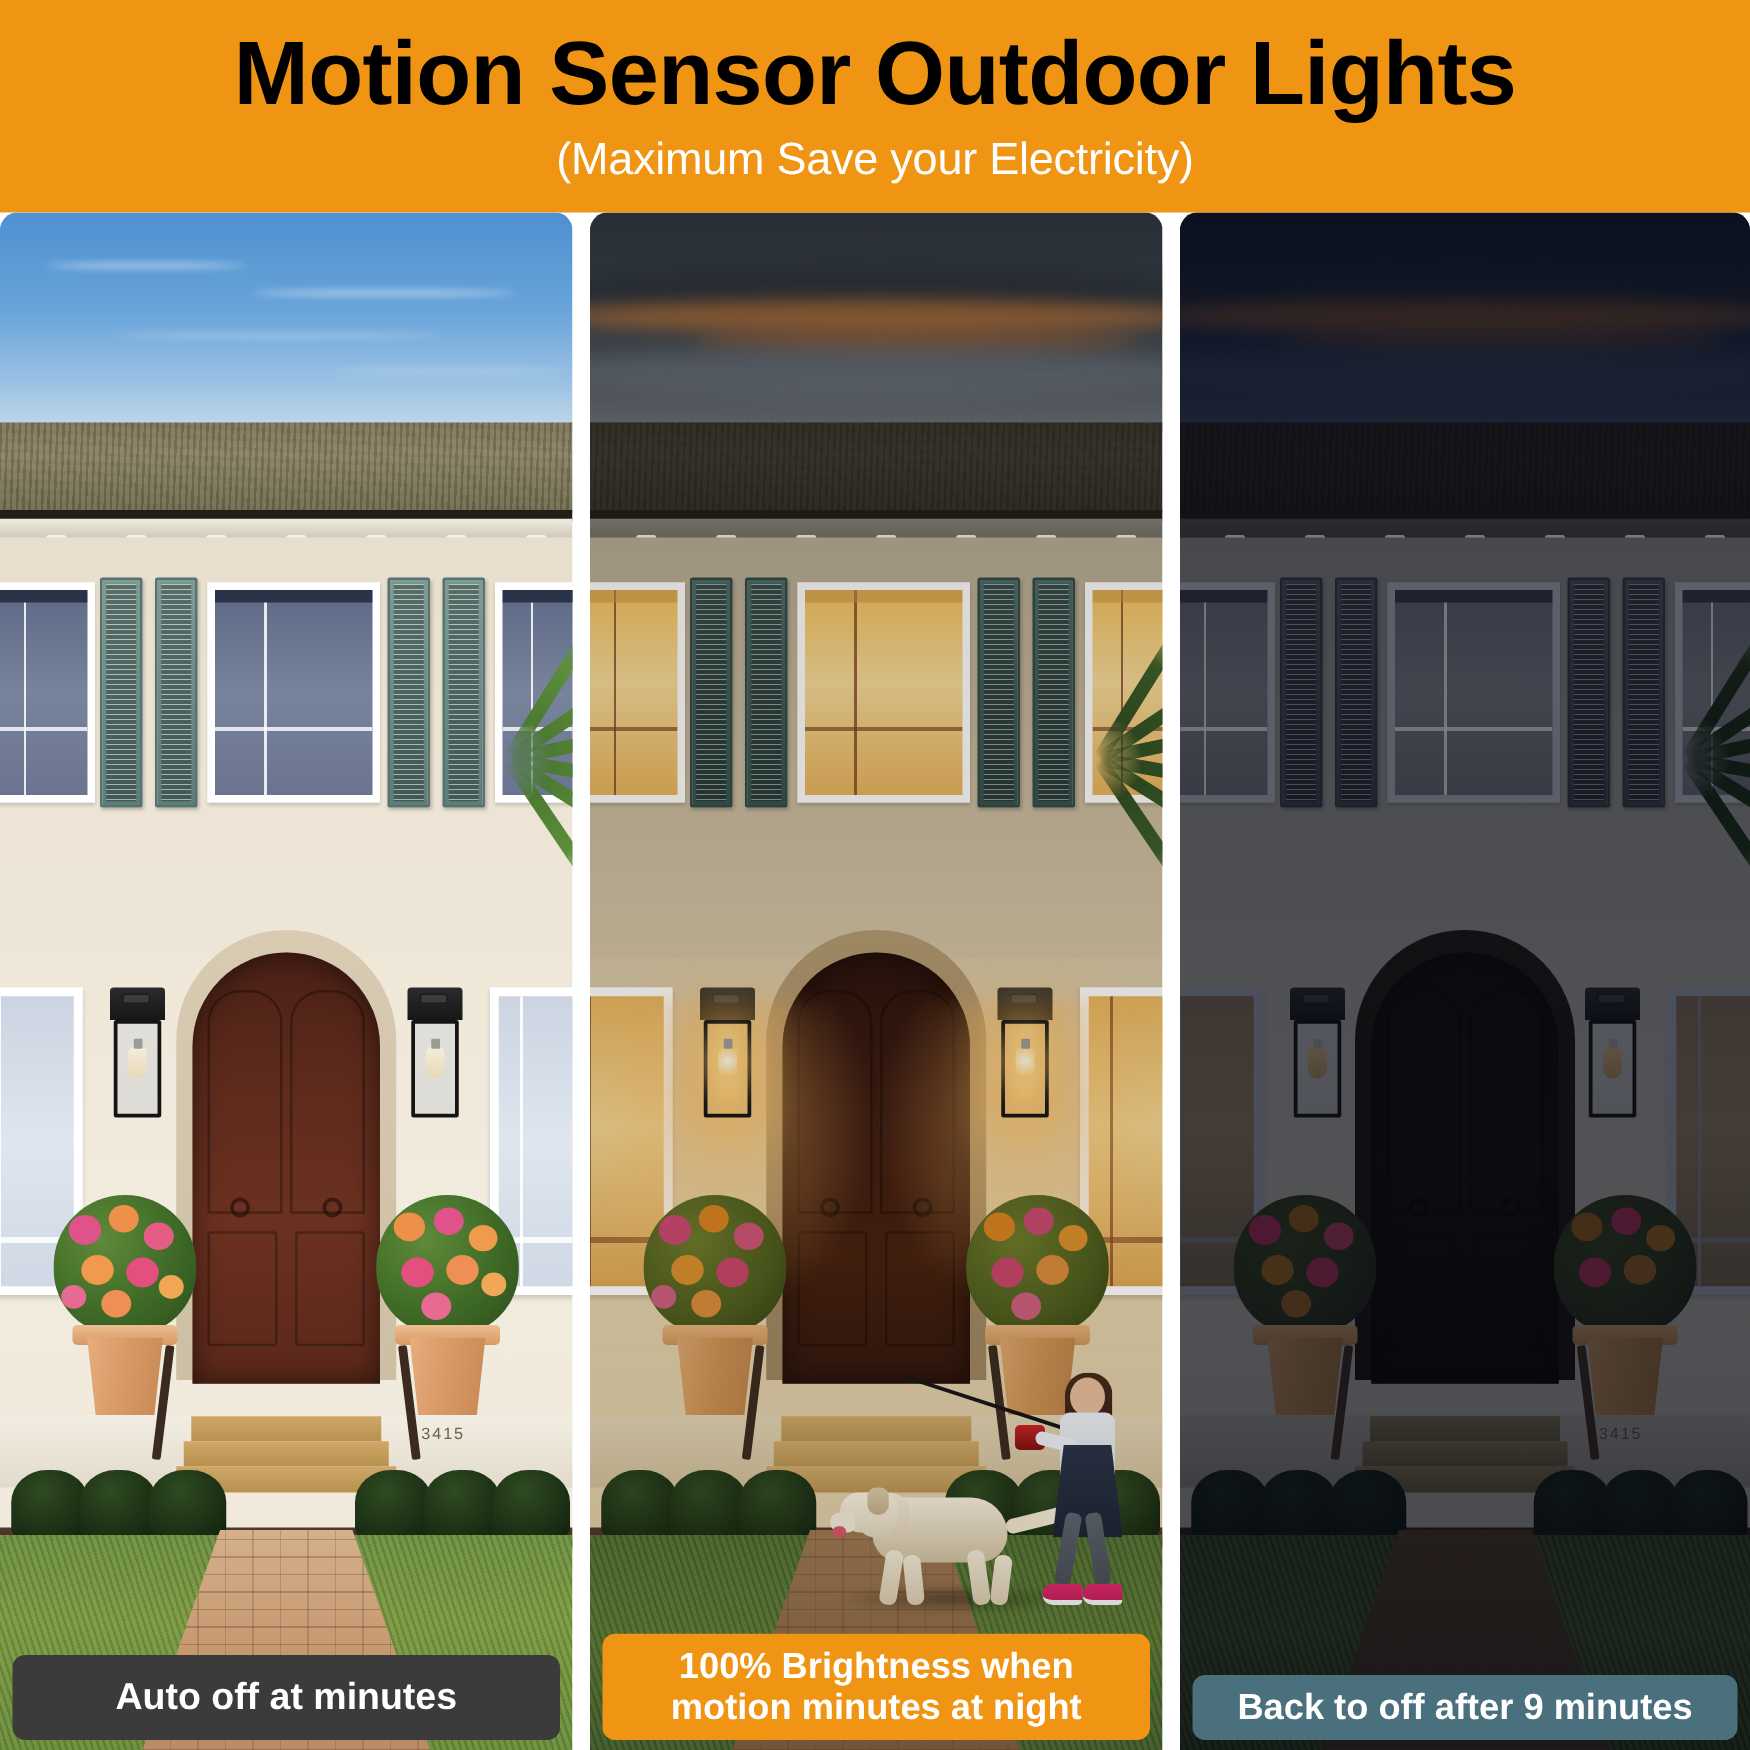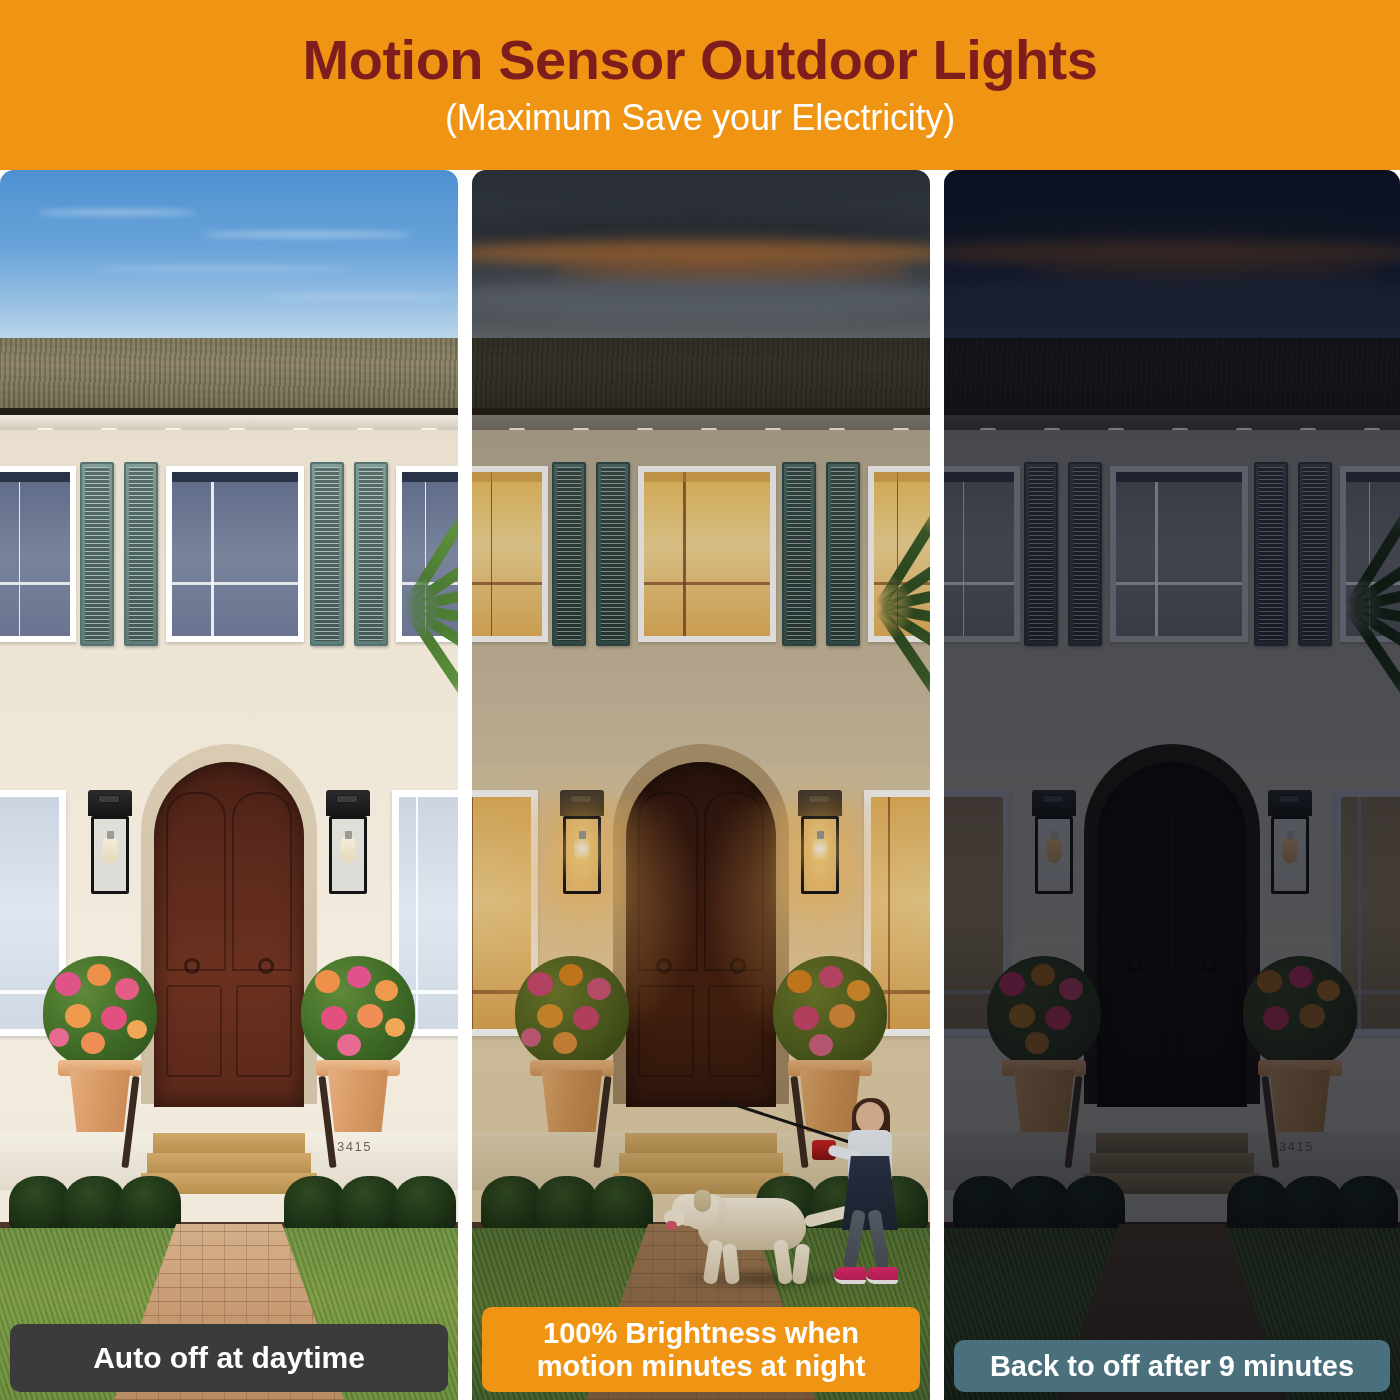--- a/index.html
+++ b/index.html
@@ -11,21 +11,21 @@
   .page { position: relative; width: 1400px; height: 1400px; background: #fff; }
 
   
   .banner {
     position: absolute; left: 0; top: 0; width: 1400px; height: 170px;
     background: #ef9513;
     display: flex; flex-direction: column;
     align-items: center; justify-content: center;
   }
   .banner-title {
-    color: #7f1d1d; font-size: 56px; font-weight: bold;
+    color: #000000; font-size: 72px; font-weight: bold;
     letter-spacing: -0.5px; line-height: 1.05;
     text-align: center;
   }
   .banner-sub {
     color: #ffffff; font-size: 36px; font-weight: normal;
     margin-top: 8px; text-align: center; letter-spacing: -0.2px;
   }
 
   
   .panels {
@@ -611,21 +611,21 @@
           <i style="left:2%"></i>
             <i style="left:14%"></i>
             <i style="left:26%"></i>
           <i style="left:62%"></i>
             <i style="left:74%"></i>
             <i style="left:86%"></i>
         </div>
         <div class="lawn"></div>
         <div class="walk"></div>
       </div>
-      <div class="caption cap1">Auto off at daytime</div>
+      <div class="caption cap1">Auto off at minutes</div>
     </div>
 
     <div class="panel p2 dim">
       <div class="scene">
         <div class="sky dusk">
           <div class="cloudband cb-dark"></div>
           <div class="cloudband cb-a"></div>
           <div class="cloudband cb-b"></div>
           <div class="cloudband cb-c"></div>
         </div>

